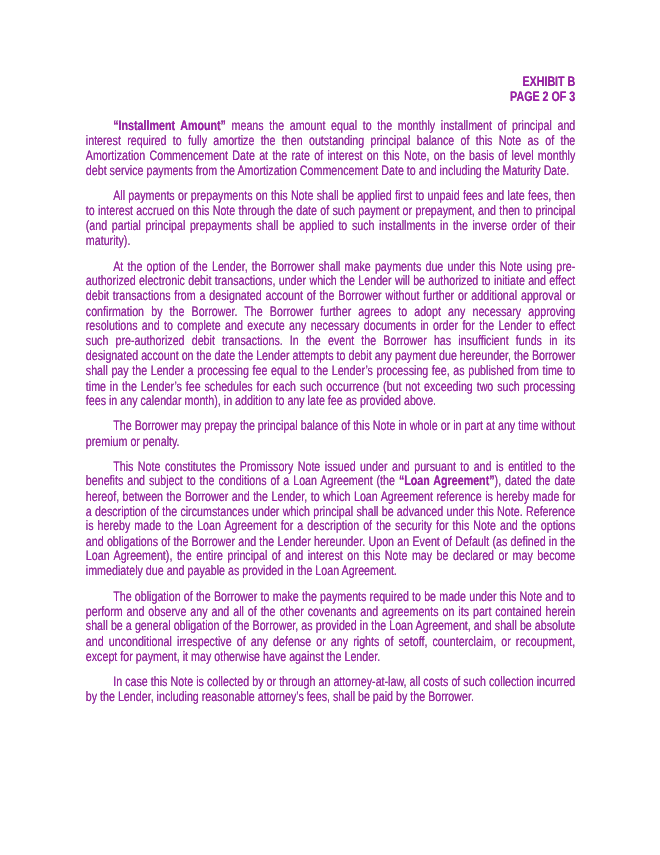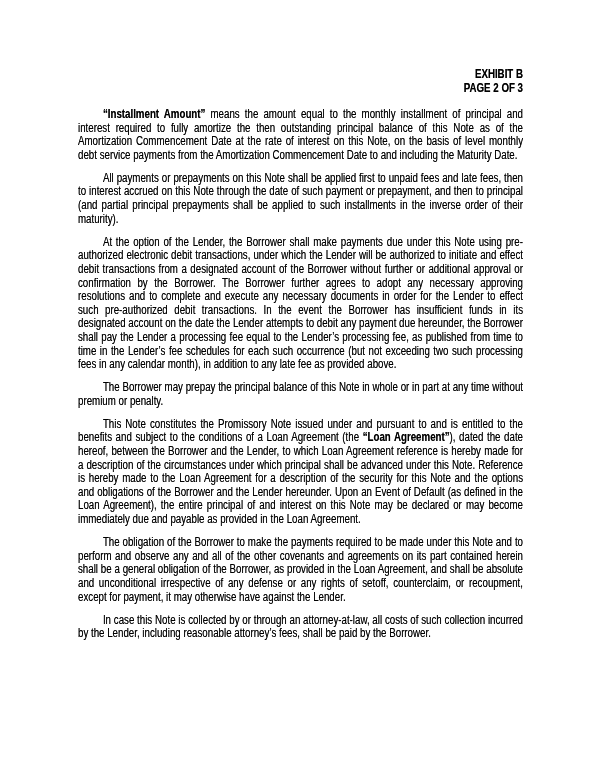--- a/index.html
+++ b/index.html
@@ -7,21 +7,21 @@
     padding: 0;
     background: #ffffff;
   }
   .page {
     position: relative;
     width: 600px;
     height: 777px;
     background: #ffffff;
     overflow: hidden;
     font-family: "Liberation Sans", "DejaVu Sans", sans-serif;
-    color: #000000;
+    color: #a21caf;
   }
   
   .content {
     position: absolute;
     left: 78px;
     top: 67px;
     width: 572px;
     transform: scaleX(0.778);
     transform-origin: top left;
   }

